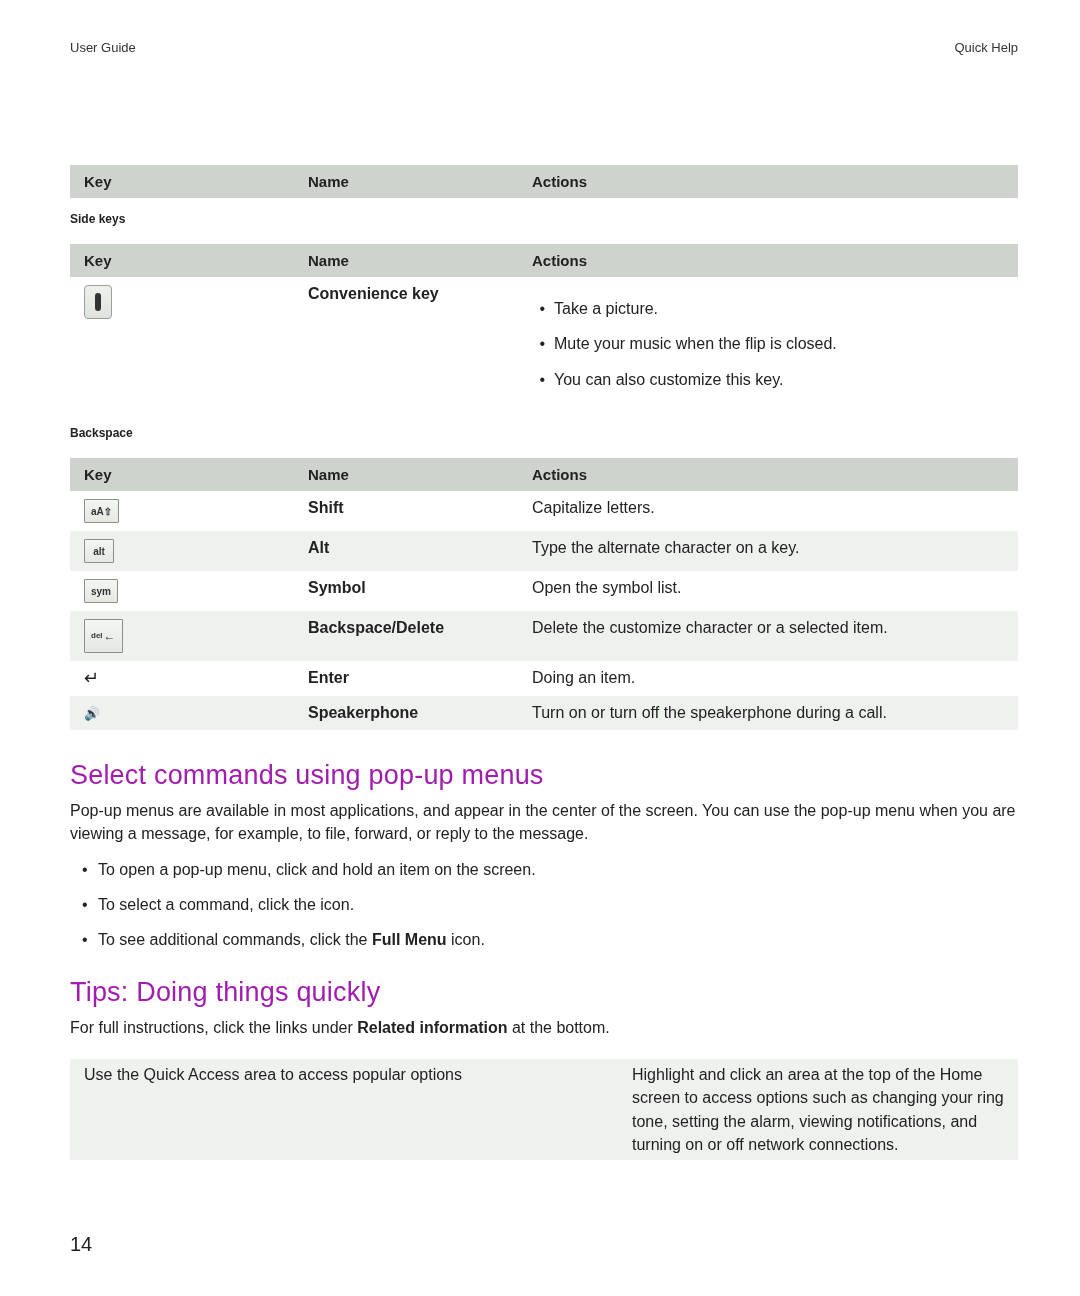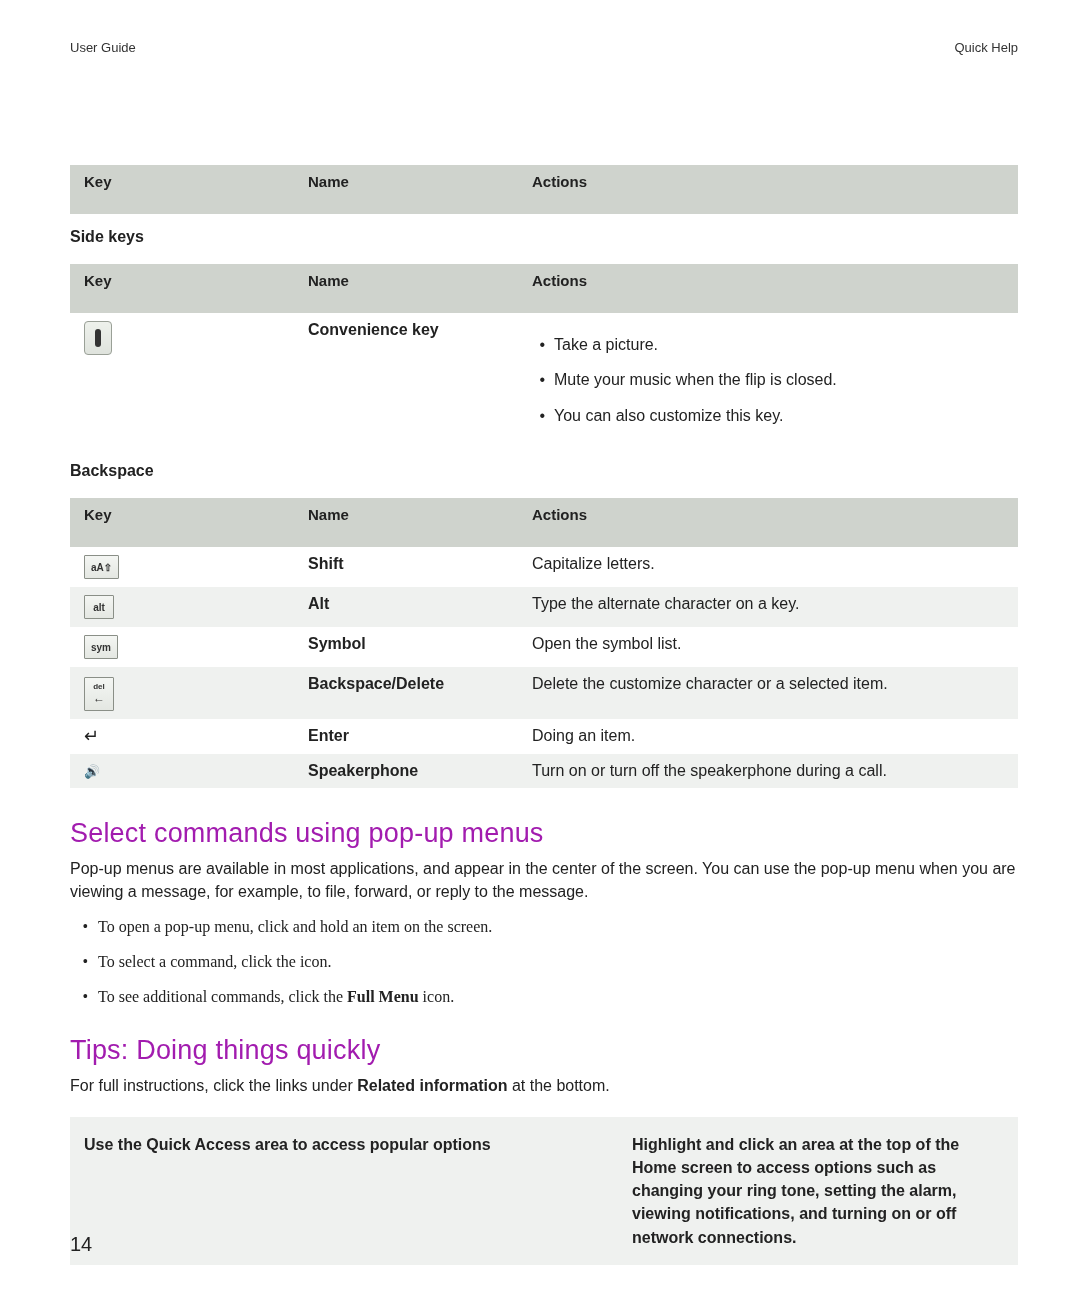--- a/index.html
+++ b/index.html
@@ -29,48 +29,48 @@
   }
   table{
     width:100%;
     border-collapse:collapse;
     margin-bottom:12px;
   }
   th{
     text-align:left;
     font-weight:700;
     background:var(--header-bg);
-    padding:8px 10px 24px 14px;
+    padding:8px 10px 8px 14px;
     font-size:15px;
     color:#222;
   }
   td{
     padding:8px 10px 8px 14px;
     vertical-align:top;
     font-size:16px;
   }
   .col-key{width:200px;}
   .col-name{width:200px;}
   .row-alt td{background:var(--row-alt);}
   .section-sub{
     font-weight:700;
-    font-size:16px;
+    font-size:12px;
     margin:14px 0 18px 0;
   }
   h2.slate{
     font-family:"Trebuchet MS","Segoe UI",Arial,sans-serif;
     font-weight:400;
     font-size:27px;
     color:#a21caf;
     margin:30px 0 8px 0;
     letter-spacing:0.2px;
   }
   .para{margin:4px 0 6px 0;line-height:1.45;color:#222;}
   ul.body-ul{margin:2px 0 10px 22px;padding:0;}
-  ul.body-ul > li{margin:12px 0;padding-left:6px;line-height:1.45;font-family:Liberation Serif, serif;}
+  ul.body-ul > li{margin:12px 0;padding-left:6px;line-height:1.45;}
   ul.body-ul > li::marker{content:"• ";}
   .cell-ul{margin:0;padding-left:22px;}
   .cell-ul > li{margin:13px 0;line-height:1.4;}
   .cell-ul > li::marker{content:"•  ";}
   .keycap{
     display:inline-flex;
     align-items:center;
     justify-content:center;
     min-width:30px;
     height:24px;
@@ -78,21 +78,21 @@
     border:1px solid #8a8f87;
     border-radius:1px;
     background:linear-gradient(#f4f6f3,#e4e7e2);
     font-size:10px;
     font-weight:700;
     color:#333;
     box-sizing:border-box;
   }
   .keycap.tall{
     height:34px;
-    flex-direction:column;
+    flex-direction:row;
     font-size:8px;
     line-height:1;
     gap:1px;
   }
   .keycap .arrow{font-size:12px;font-weight:700;}
   .enter-glyph{font-size:18px;line-height:1;}
   .speaker-glyph{font-size:13px;line-height:1;}
   .conv-key{
     display:inline-flex;
     align-items:center;
@@ -102,21 +102,21 @@
     border-radius:4px;
     background:linear-gradient(#eef1ec,#dfe3dd);
   }
   .conv-key::after{
     content:"";
     width:6px;height:18px;
     border-radius:3px;
     background:#333;
   }
   .tips-table{margin-top:20px;}
-  .tips-table td{padding:16px 14px;vertical-align:top;line-height:1.45;font-weight:bold;}
+  .tips-table td{padding:4px 14px;vertical-align:top;line-height:1.45;}
   .tips-left{width:520px;}
   .page-num{
     position:absolute;
     left:70px;
     bottom:40px;
     font-size:20px;
     color:#222;
   }
   b{font-weight:700;}
 </style>

